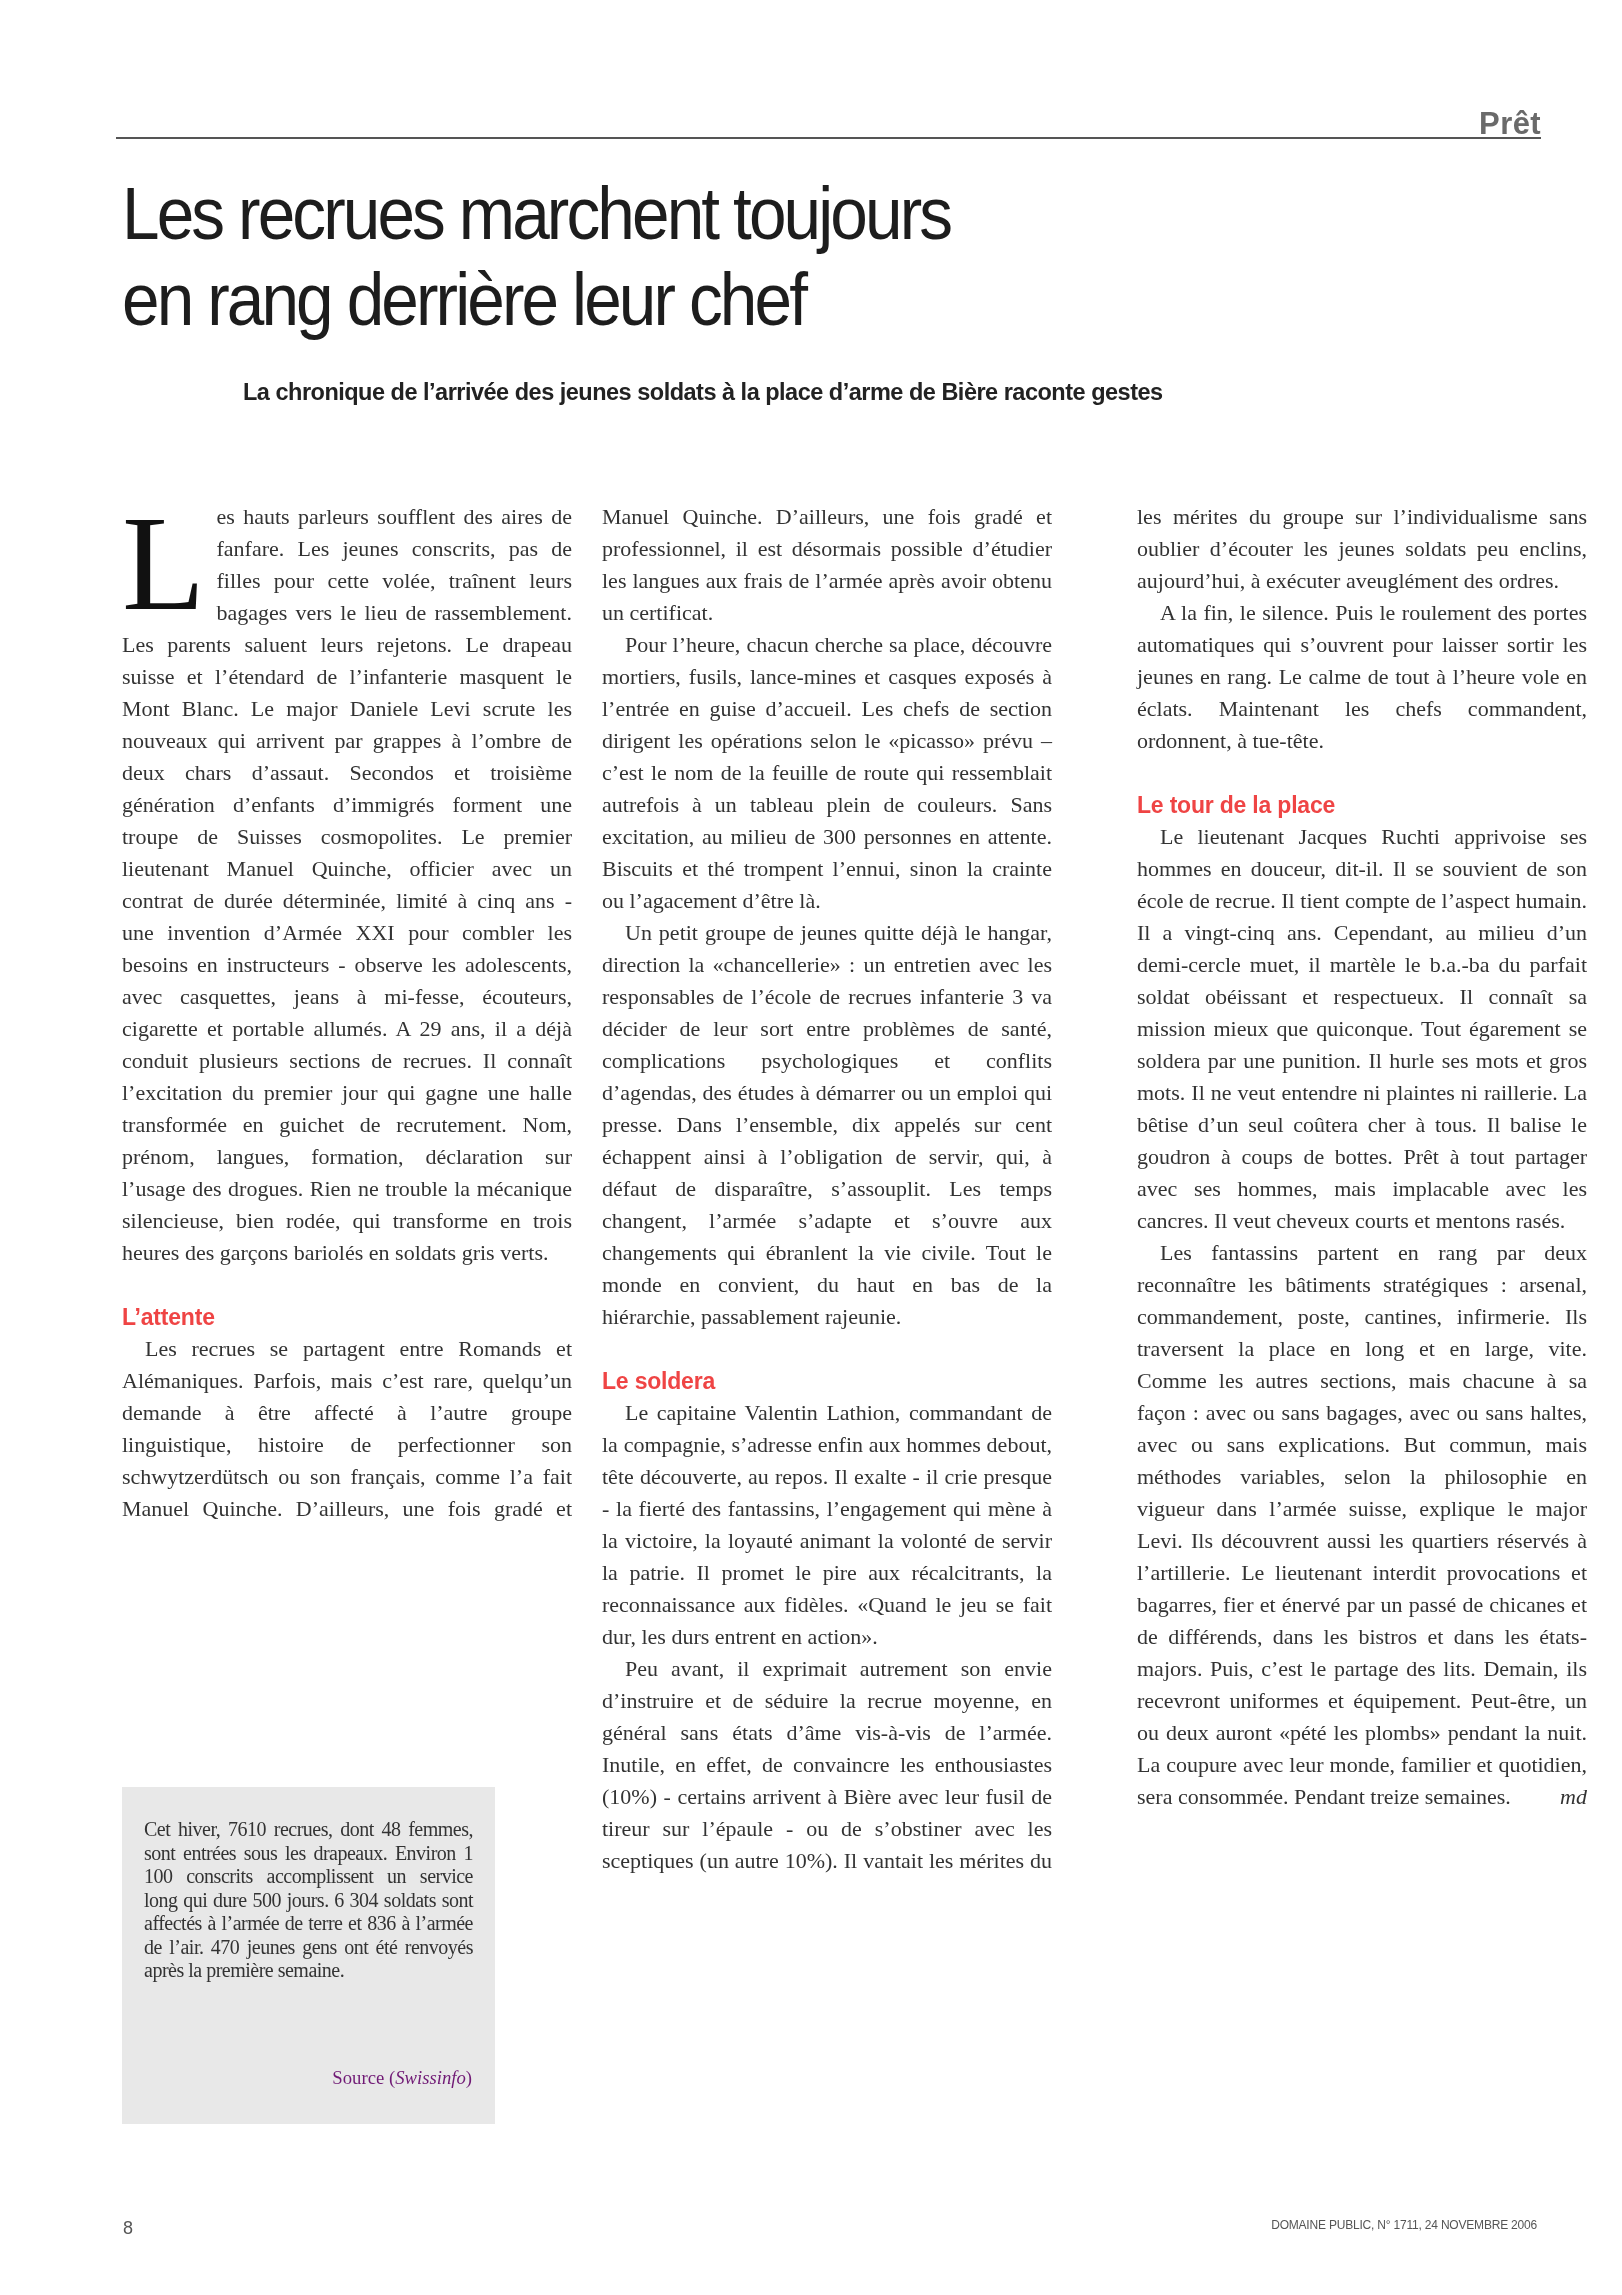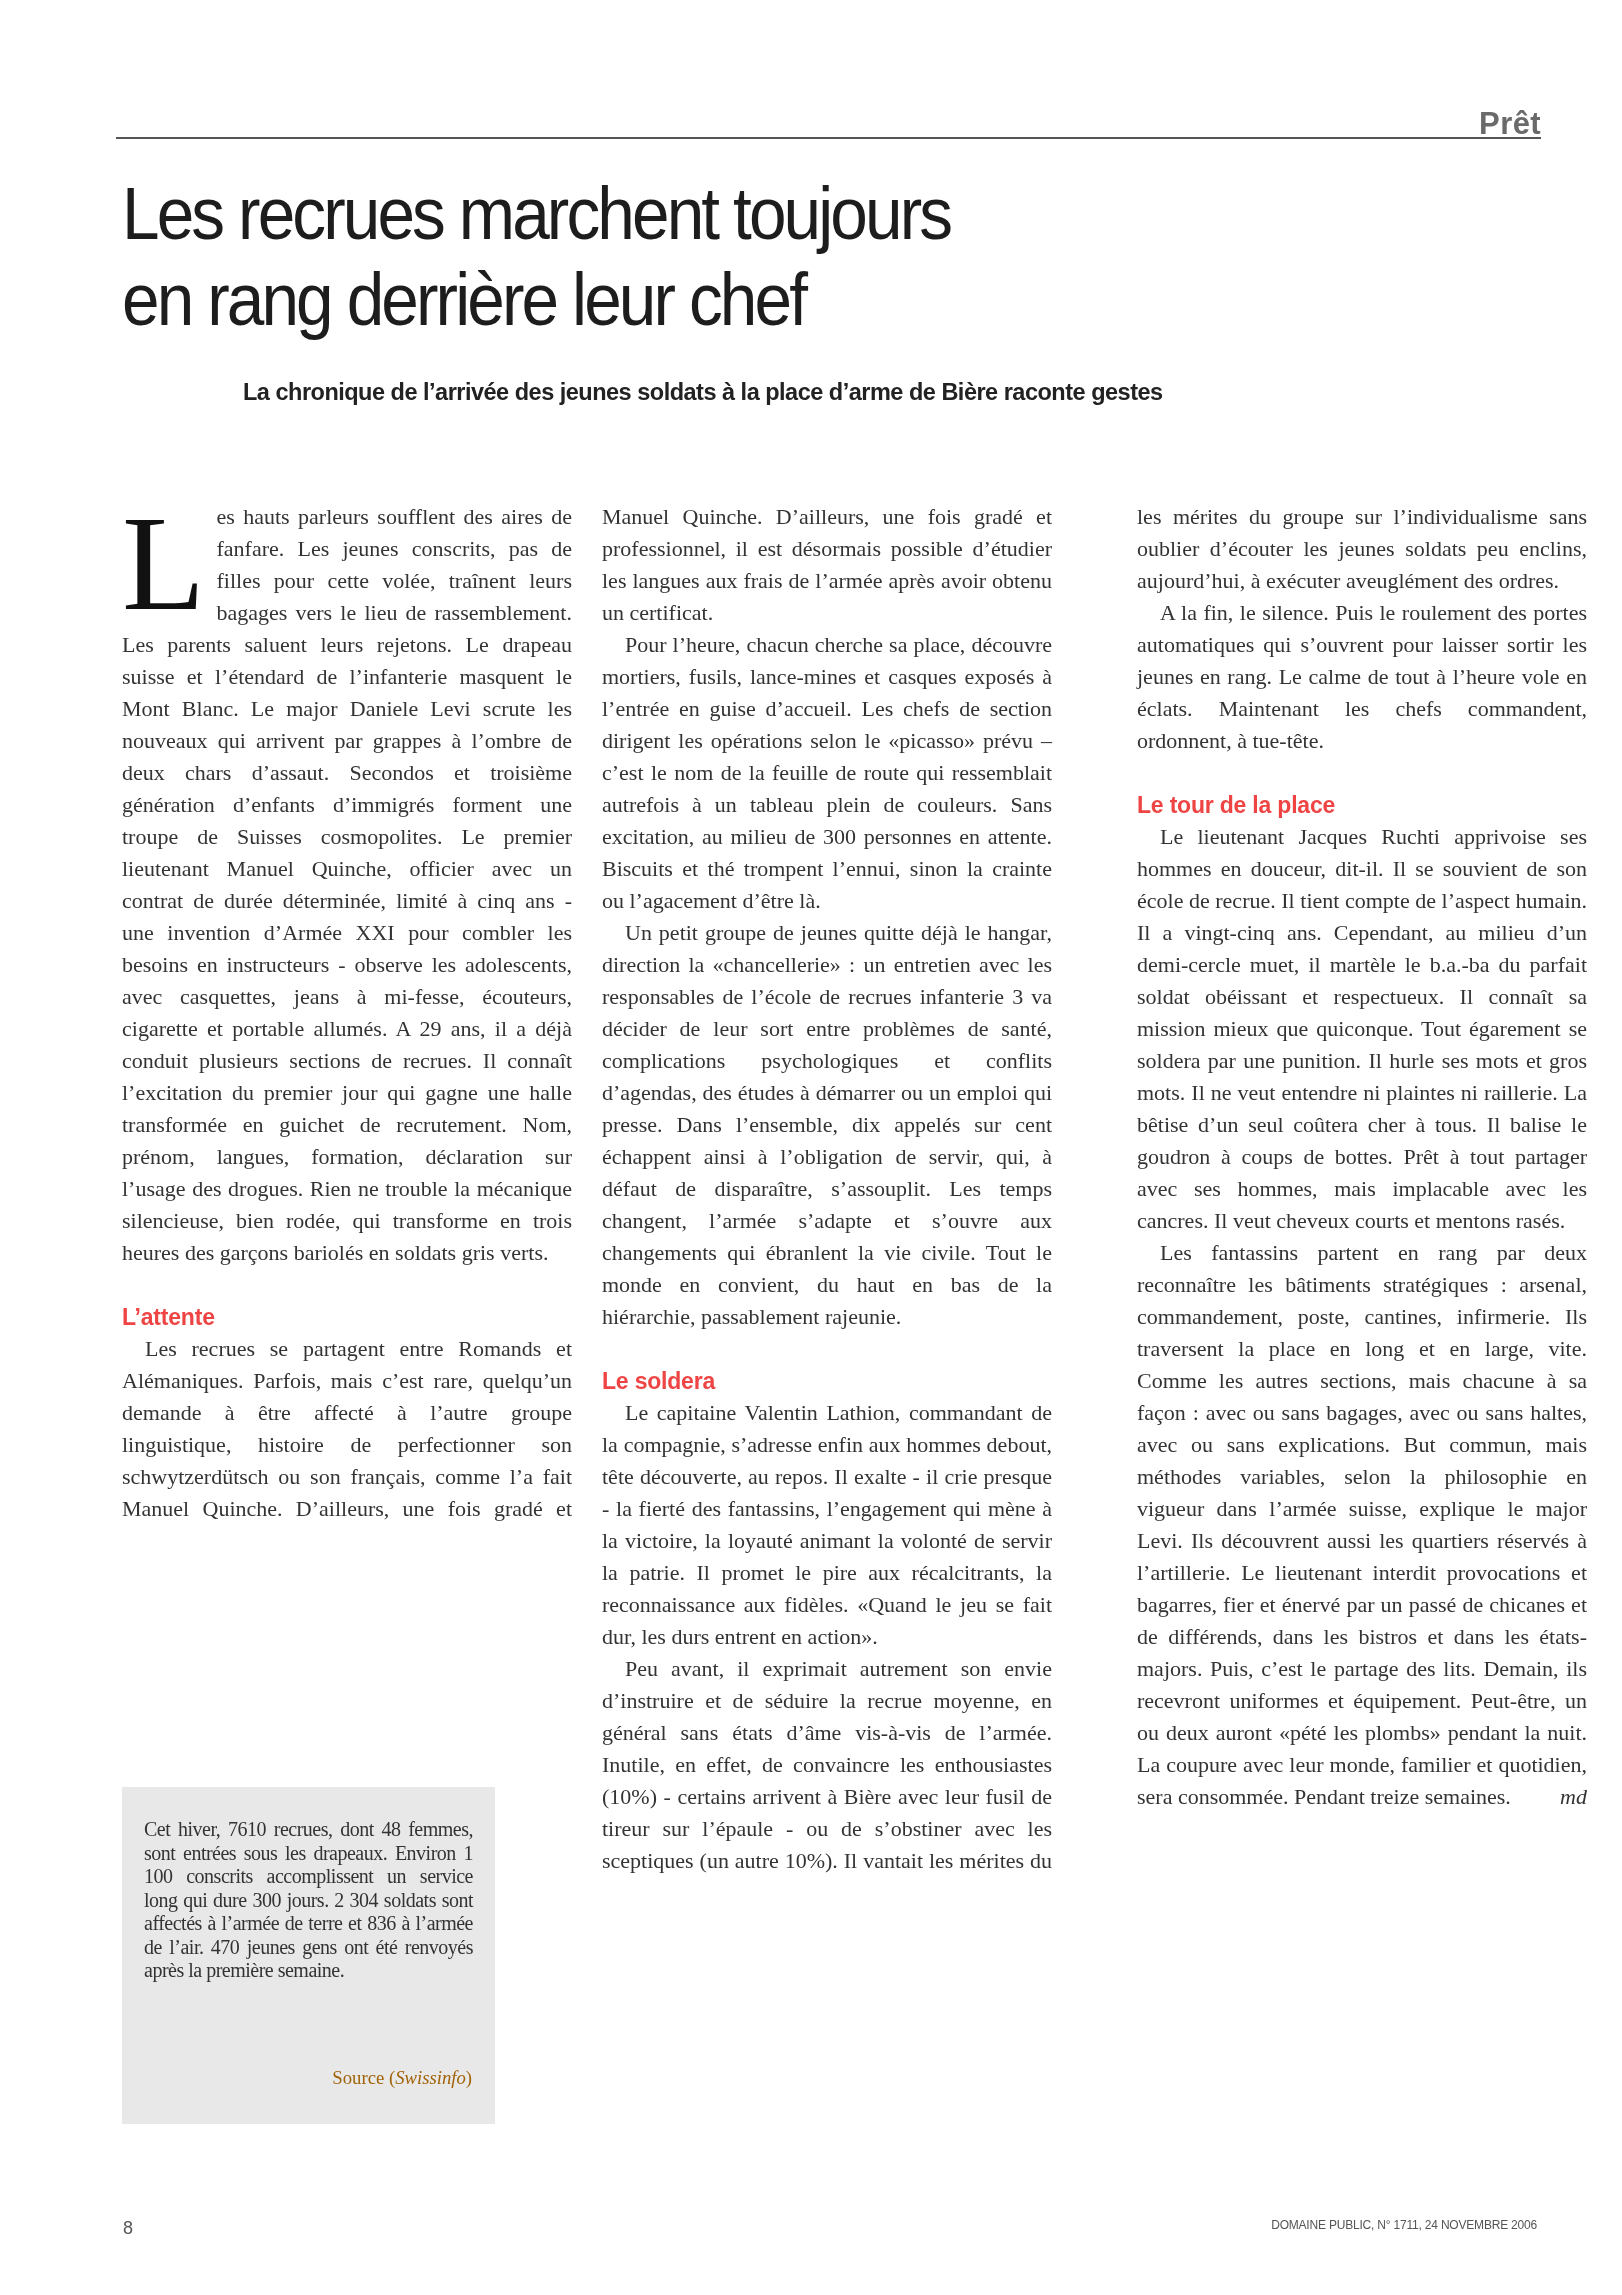--- a/index.html
+++ b/index.html
@@ -55,21 +55,21 @@
       position: absolute; left: 122px; top: 1787px; width: 373px; height: 337px;
       background: #e8e8e8;
     }
     .sidebar-text {
       position: absolute; left: 22px; top: 31px; width: 329px;
       font-size: 20px; line-height: 23.5px; color: #333; text-align: justify;
       letter-spacing: -0.5px;
     }
     .sidebar-source {
       position: absolute; right: 23px; top: 280px;
-      font-size: 18.7px; color: #a16207;
+      font-size: 18.7px; color: #701a75;
     }
     .footer-page {
       position: absolute; left: 123px; top: 2218px;
       font-family: "Liberation Sans", "DejaVu Sans", sans-serif;
       font-size: 18px; color: #555;
     }
     .footer-pub {
       position: absolute; right: 85px; top: 2218px;
       font-family: "Liberation Sans", "DejaVu Sans", sans-serif;
       font-size: 12px; color: #555; letter-spacing: -0.2px;
@@ -93,21 +93,21 @@
 
 <div class="col col1">
   <p class="noindent">
     <span class="dropcap">L</span><span>es hauts parleurs soufflent des aires de fanfare. Les jeunes conscrits, pas de filles pour cette volée, traînent leurs bagages vers le lieu de rassemblement. Les parents saluent leurs rejetons. Le drapeau suisse et l’étendard de l’infanterie masquent le Mont Blanc. Le major Daniele Levi scrute les nouveaux qui arrivent par grappes à l’ombre de deux chars d’assaut. Secondos et troisième génération d’enfants d’immigrés forment une troupe de Suisses cosmopolites. Le premier lieutenant Manuel Quinche, officier avec un contrat de durée déterminée, limité à cinq ans - une invention d’Armée XXI pour combler les besoins en instructeurs - observe les adolescents, avec casquettes, jeans à mi-fesse, écouteurs, cigarette et portable allumés. A 29 ans, il a déjà conduit plusieurs sections de recrues. Il connaît l’excitation du premier jour qui gagne une halle transformée en guichet de recrutement. Nom, prénom, langues, formation, déclaration sur l’usage des drogues. Rien ne trouble la mécanique silencieuse, bien rodée, qui transforme en trois heures des garçons bariolés en soldats gris verts.</span>
   </p>
   <div class="subhead">L’attente</div>
   <p style="height:193px;overflow:hidden;">Les recrues se partagent entre Romands et Alémaniques. Parfois, mais c’est rare, quelqu’un demande à être affecté à l’autre groupe linguistique, histoire de perfectionner son schwytzerdütsch ou son français, comme l’a fait Manuel Quinche. D’ailleurs, une fois gradé et professionnel, il est désormais possible d’étudier les langues aux frais de l’armée après avoir obtenu un certificat.</p>
 </div>
 
 <div class="sidebar-box">
-  <div class="sidebar-text">Cet hiver, 7610 recrues, dont 48 femmes, sont entrées sous les drapeaux. Environ 1 100 conscrits accomplissent un service long qui dure 300 jours. 2 304 soldats sont affectés à l’armée de terre et 836 à l’armée de l’air. 470 jeunes gens ont été renvoyés après la première semaine.</div>
+  <div class="sidebar-text">Cet hiver, 7610 recrues, dont 48 femmes, sont entrées sous les drapeaux. Environ 1 100 conscrits accomplissent un service long qui dure 500 jours. 6 304 soldats sont affectés à l’armée de terre et 836 à l’armée de l’air. 470 jeunes gens ont été renvoyés après la première semaine.</div>
   <div class="sidebar-source"><span>Source (</span><i>Swissinfo</i><span>)</span></div>
 </div>
 
 <div class="col col2">
   <p class="noindent">Manuel Quinche. D’ailleurs, une fois gradé et professionnel, il est désormais possible d’étudier les langues aux frais de l’armée après avoir obtenu un certificat.</p>
   <p>Pour l’heure, chacun cherche sa place, découvre mortiers, fusils, lance-mines et casques exposés à l’entrée en guise d’accueil. Les chefs de section dirigent les opérations selon le «picasso» prévu – c’est le nom de la feuille de route qui ressemblait autrefois à un tableau plein de couleurs. Sans excitation, au milieu de 300 personnes en attente. Biscuits et thé trompent l’ennui, sinon la crainte ou l’agacement d’être là.</p>
   <p>Un petit groupe de jeunes quitte déjà le hangar, direction la «chancellerie» : un entretien avec les responsables de l’école de recrues infanterie 3 va décider de leur sort entre problèmes de santé, complications psychologiques et conflits d’agendas, des études à démarrer ou un emploi qui presse. Dans l’ensemble, dix appelés sur cent échappent ainsi à l’obligation de servir, qui, à défaut de disparaître, s’assouplit. Les temps changent, l’armée s’adapte et s’ouvre aux changements qui ébranlent la vie civile. Tout le monde en convient, du haut en bas de la hiérarchie, passablement rajeunie.</p>
   <div class="subhead">Le soldera</div>
   <p>Le capitaine Valentin Lathion, commandant de la compagnie, s’adresse enfin aux hommes debout, tête découverte, au repos. Il exalte - il crie presque - la fierté des fantassins, l’engagement qui mène à la victoire, la loyauté animant la volonté de servir la patrie. Il promet le pire aux récalcitrants, la reconnaissance aux fidèles. «Quand le jeu se fait dur, les durs entrent en action».</p>
   <p style="height:225px;overflow:hidden;">Peu avant, il exprimait autrement son envie d’instruire et de séduire la recrue moyenne, en général sans états d’âme vis-à-vis de l’armée. Inutile, en effet, de convaincre les enthousiastes (10%) - certains arrivent à Bière avec leur fusil de tireur sur l’épaule - ou de s’obstiner avec les sceptiques (un autre 10%). Il vantait les mérites du groupe sur l’individualisme sans oublier d’écouter les jeunes soldats peu enclins, aujourd’hui, à exécuter aveuglément des ordres.</p>

